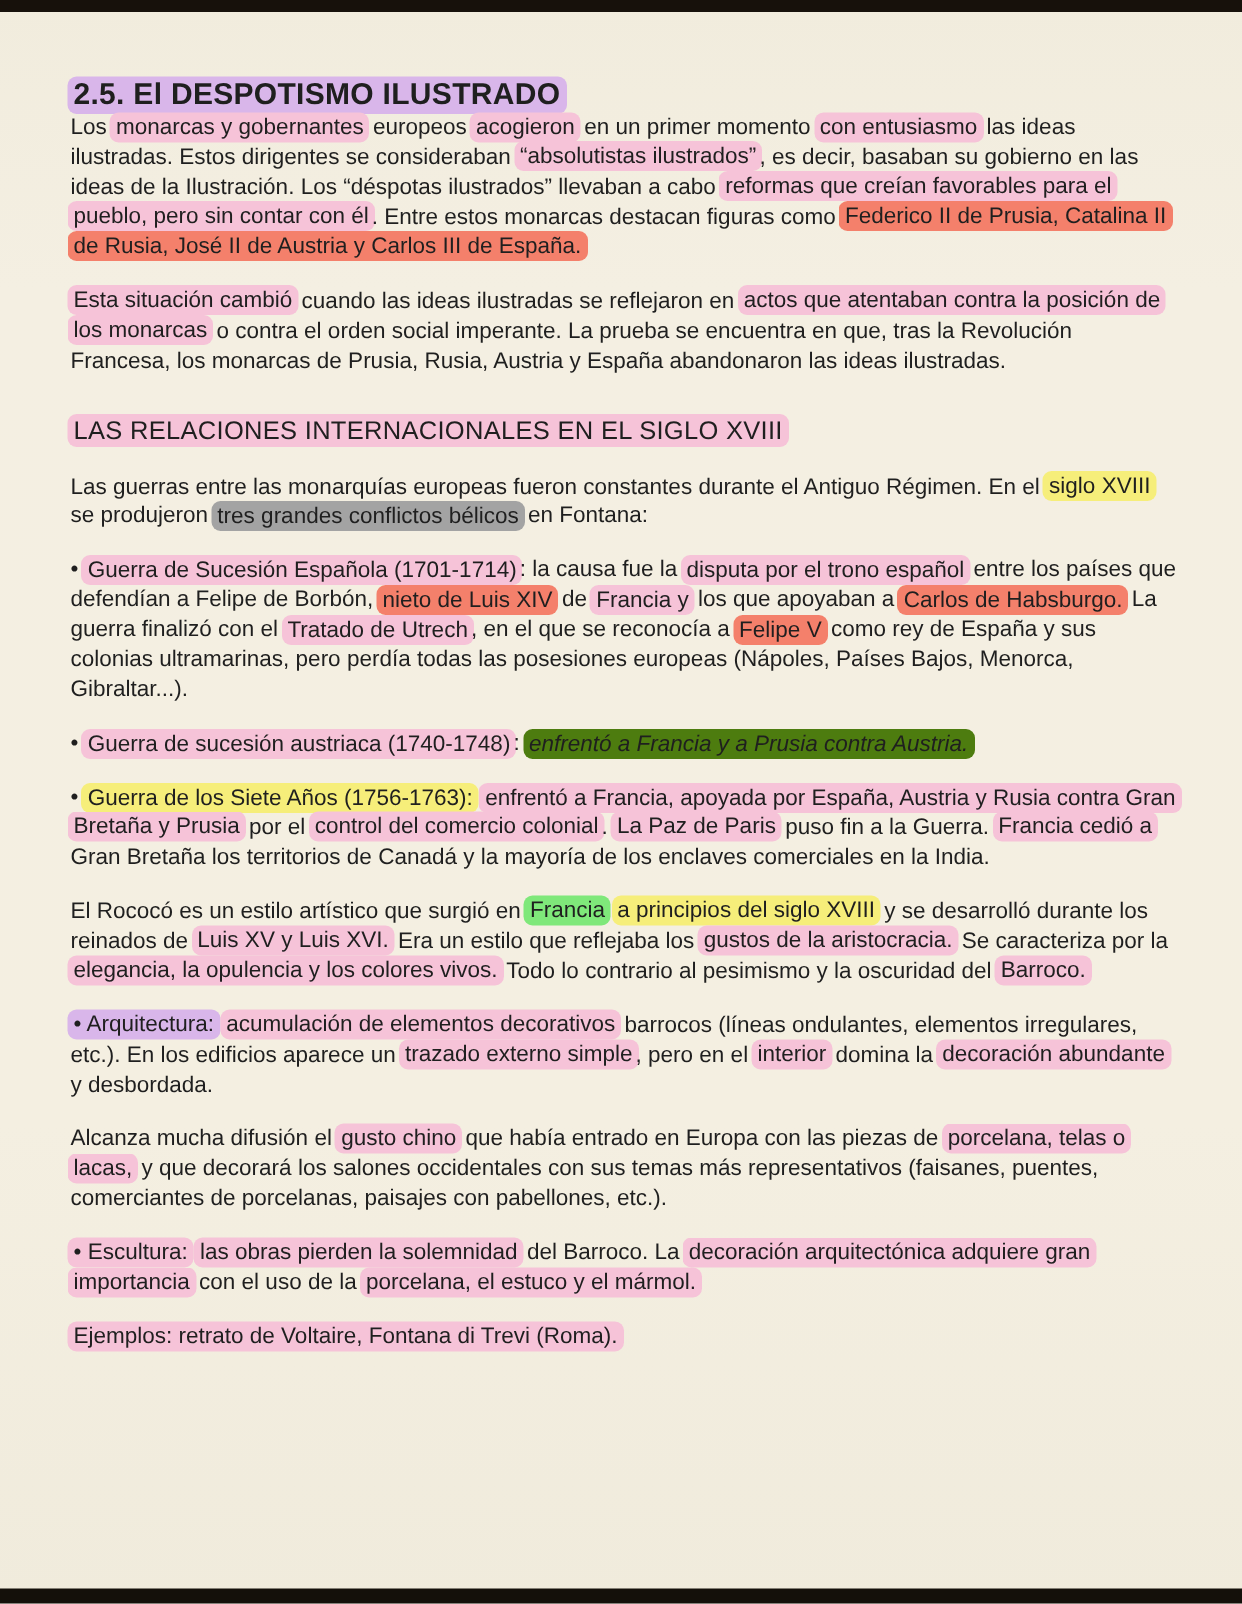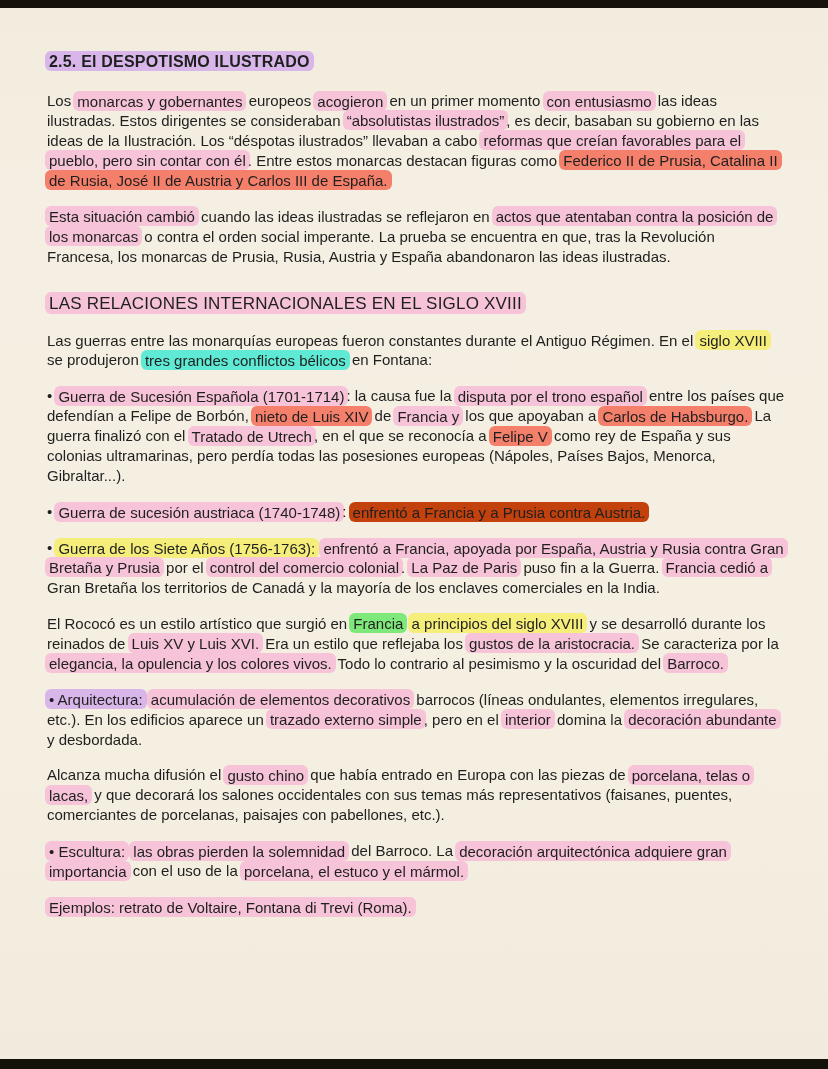--- a/index.html
+++ b/index.html
@@ -15,24 +15,23 @@
   }
   .edge { position:absolute; left:0; width:100%; z-index:5; }
   .edge-top { top:0; height:8px; background:#17110b; }
   .edge-bottom { bottom:0; height:10px; background:#14100a; }
   .content {
     position:absolute;
     top:52px; left:47px;
     width:738px;
   }
   .h1 {
-    font-size:16px;
+    font-size:20px;
     font-weight:bold;
     letter-spacing:.2px;
-    margin-bottom:21px;
   }
   .h2 {
     font-size:17px;
     font-weight:normal;
     letter-spacing:.2px;
     margin:27px 0 17px 0;
   }
   .para {
     font-size:15px;
     line-height:1.33;
@@ -50,23 +49,23 @@
 <body>
 
 <div class="edge edge-top"></div>
 
 <div class="content">
   <div>
       <div class="h1"><span class="hl" style="background-color: rgb(217, 182, 234);">2.5. El DESPOTISMO ILUSTRADO</span></div>
       <p class="para"><span>Los </span><span class="hl" style="background-color: rgb(246, 195, 216);">monarcas y gobernantes</span><span> europeos </span><span class="hl" style="background-color: rgb(246, 195, 216);">acogieron</span><span> en un primer momento </span><span class="hl" style="background-color: rgb(246, 195, 216);">con entusiasmo</span><span> las ideas ilustradas. Estos dirigentes se consideraban </span><span class="hl" style="background-color: rgb(246, 195, 216);">“absolutistas ilustrados”</span><span>, es decir, basaban su gobierno en las ideas de la Ilustración. Los “déspotas ilustrados” llevaban a cabo </span><span class="hl" style="background-color: rgb(246, 195, 216);">reformas que creían favorables para el pueblo, pero sin contar con él</span><span>. Entre estos monarcas destacan figuras como </span><span class="hl" style="background-color: rgb(244, 128, 107);">Federico II de Prusia, Catalina II de Rusia, José II de Austria y Carlos III de España.</span></p>
       <p class="para"><span class="hl" style="background-color: rgb(246, 195, 216);">Esta situación cambió</span><span> cuando las ideas ilustradas se reflejaron en </span><span class="hl" style="background-color: rgb(246, 195, 216);">actos que atentaban contra la posición de los monarcas</span><span> o contra el orden social imperante. La prueba se encuentra en que, tras la Revolución Francesa, los monarcas de Prusia, Rusia, Austria y España abandonaron las ideas ilustradas.</span></p>
       <div class="h2"><span class="hl" style="background-color: rgb(246, 195, 216);">LAS RELACIONES INTERNACIONALES EN EL SIGLO XVIII</span></div>
-      <p class="para"><span>Las guerras entre las monarquías europeas fueron constantes durante el Antiguo Régimen. En el </span><span class="hl" style="background-color: rgb(246, 238, 122);">siglo XVIII</span><span> se produjeron </span><span class="hl" style="background-color: #5eead4;">tres grandes conflictos bélicos</span><span> en Fontana:</span></p>
+      <p class="para"><span>Las guerras entre las monarquías europeas fueron constantes durante el Antiguo Régimen. En el </span><span class="hl" style="background-color: rgb(246, 238, 122);">siglo XVIII</span><span> se produjeron </span><span class="hl" style="background-color: #a3a3a3;">tres grandes conflictos bélicos</span><span> en Fontana:</span></p>
       <p class="para"><span>• </span><span class="hl" style="background-color: rgb(246, 195, 216);">Guerra de Sucesión Española (1701-1714)</span><span>: la causa fue la </span><span class="hl" style="background-color: rgb(246, 195, 216);">disputa por el trono español</span><span> entre los países que defendían a Felipe de Borbón, </span><span class="hl" style="background-color: rgb(244, 128, 107);">nieto de Luis XIV</span><span> de </span><span class="hl" style="background-color: rgb(246, 195, 216);">Francia y</span><span> los que apoyaban a </span><span class="hl" style="background-color: rgb(244, 128, 107);">Carlos de Habsburgo.</span><span> La guerra finalizó con el </span><span class="hl" style="background-color: rgb(246, 195, 216);">Tratado de Utrech</span><span>, en el que se reconocía a </span><span class="hl" style="background-color: rgb(244, 128, 107);">Felipe V</span><span> como rey de España y sus colonias ultramarinas, pero perdía todas las posesiones europeas (Nápoles, Países Bajos, Menorca, Gibraltar...).</span></p>
-      <p class="para"><span>• </span><span class="hl" style="background-color: rgb(246, 195, 216);">Guerra de sucesión austriaca (1740-1748)</span><span>: </span><span class="hl" style="background-color: #c2410c;">enfrentó a Francia y a Prusia contra Austria.</span></p>
+      <p class="para"><span>• </span><span class="hl" style="background-color: rgb(246, 195, 216);">Guerra de sucesión austriaca (1740-1748)</span><span>: </span><span class="hl" style="background-color: #4d7c0f; font-style: italic;">enfrentó a Francia y a Prusia contra Austria.</span></p>
       <p class="para"><span>• </span><span class="hl" style="background-color: rgb(246, 238, 122);">Guerra de los Siete Años (1756-1763):</span><span> </span><span class="hl" style="background-color: rgb(246, 195, 216);">enfrentó a Francia, apoyada por España, Austria y Rusia contra Gran Bretaña y Prusia</span><span> por el </span><span class="hl" style="background-color: rgb(246, 195, 216);">control del comercio colonial</span><span>. </span><span class="hl" style="background-color: rgb(246, 195, 216);">La Paz de Paris</span><span> puso fin a la Guerra. </span><span class="hl" style="background-color: rgb(246, 195, 216);">Francia cedió a</span><span> Gran Bretaña los territorios de Canadá y la mayoría de los enclaves comerciales en la India.</span></p>
       <p class="para"><span>El Rococó es un estilo artístico que surgió en </span><span class="hl" style="background-color: rgb(127, 232, 122);">Francia</span><span> </span><span class="hl" style="background-color: rgb(246, 238, 122);">a principios del siglo XVIII</span><span> y se desarrolló durante los reinados de </span><span class="hl" style="background-color: rgb(246, 195, 216);">Luis XV y Luis XVI.</span><span> Era un estilo que reflejaba los </span><span class="hl" style="background-color: rgb(246, 195, 216);">gustos de la aristocracia.</span><span> Se caracteriza por la </span><span class="hl" style="background-color: rgb(246, 195, 216);">elegancia, la opulencia y los colores vivos.</span><span> Todo lo contrario al pesimismo y la oscuridad del </span><span class="hl" style="background-color: rgb(246, 195, 216);">Barroco.</span></p>
       <p class="para"><span class="hl" style="background-color: rgb(217, 182, 234);">• Arquitectura:</span><span> </span><span class="hl" style="background-color: rgb(246, 195, 216);">acumulación de elementos decorativos</span><span> barrocos (líneas ondulantes, elementos irregulares, etc.). En los edificios aparece un </span><span class="hl" style="background-color: rgb(246, 195, 216);">trazado externo simple</span><span>, pero en el </span><span class="hl" style="background-color: rgb(246, 195, 216);">interior</span><span> domina la </span><span class="hl" style="background-color: rgb(246, 195, 216);">decoración abundante</span><span> y desbordada.</span></p>
       <p class="para"><span>Alcanza mucha difusión el </span><span class="hl" style="background-color: rgb(246, 195, 216);">gusto chino</span><span> que había entrado en Europa con las piezas de </span><span class="hl" style="background-color: rgb(246, 195, 216);">porcelana, telas o lacas,</span><span> y que decorará los salones occidentales con sus temas más representativos (faisanes, puentes, comerciantes de porcelanas, paisajes con pabellones, etc.).</span></p>
       <p class="para"><span class="hl" style="background-color: rgb(246, 195, 216);">• Escultura:</span><span> </span><span class="hl" style="background-color: rgb(246, 195, 216);">las obras pierden la solemnidad</span><span> del Barroco. La </span><span class="hl" style="background-color: rgb(246, 195, 216);">decoración arquitectónica adquiere gran importancia</span><span> con el uso de la </span><span class="hl" style="background-color: rgb(246, 195, 216);">porcelana, el estuco y el mármol.</span></p>
       <p class="para"><span class="hl" style="background-color: rgb(246, 195, 216);">Ejemplos: retrato de Voltaire, Fontana di Trevi (Roma).</span></p>
     </div>
 </div>
 
 <div class="edge edge-bottom"></div>

